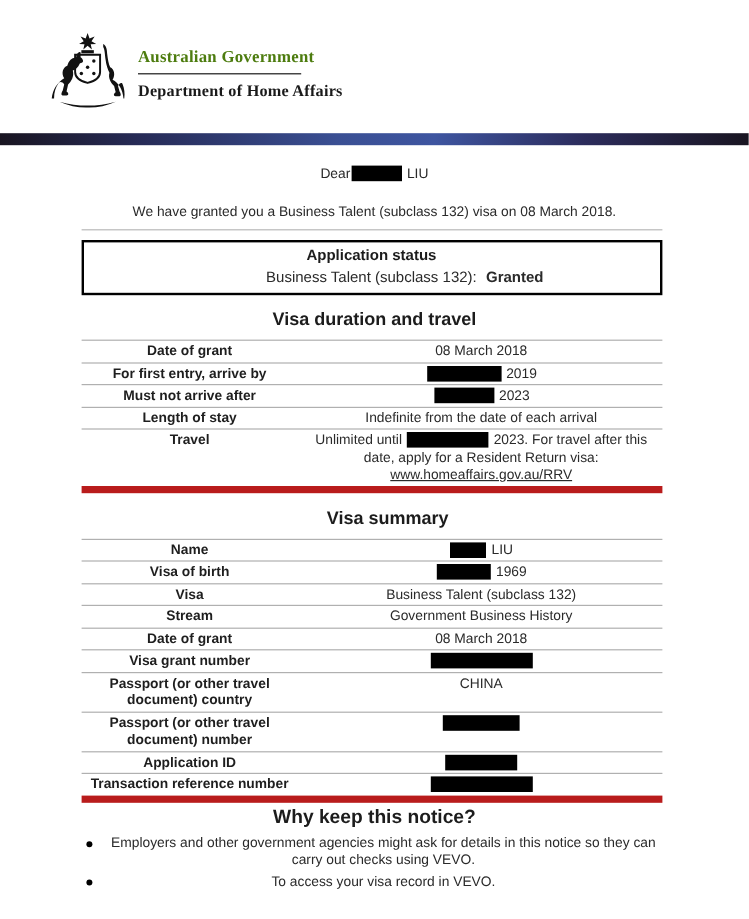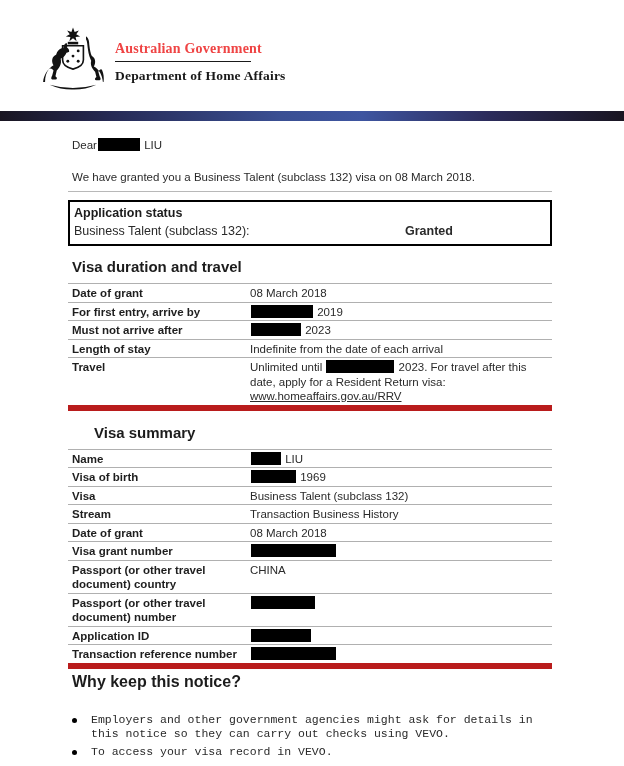--- a/index.html
+++ b/index.html
@@ -11,36 +11,36 @@
     color: #2a2a2a;
   }
   .doc { position: relative; width: 624px; height: 766px; background: #fff; }
 
   
   .crest { position: absolute; left: 34px; top: 22px; width: 78px; height: 76px; }
   .crest svg { width: 78px; height: 76px; }
   .header-text { position: absolute; left: 115px; top: 41px; }
   .gov {
     font-family: "Liberation Serif", serif;
-    font-weight: bold; font-size: 14px; color: #ef4444;
+    font-weight: bold; font-size: 14px; color: #4d7c0f;
     letter-spacing: 0.2px;
   }
   .crest-divider { width: 136px; height: 0; border-top: 1.5px solid #1a1a1a; margin: 4px 0 6px 0; }
   .dept {
     font-family: "Liberation Serif", serif;
     font-weight: bold; font-size: 13.5px; color: #1a1a1a;
     letter-spacing: 0.2px;
   }
   .accent-bar {
     position: absolute; left: 0; top: 111px; width: 624px; height: 10px;
     background: linear-gradient(90deg, #191521 0%, #262a55 18%, #3a4f93 45%, #3e55a0 58%, #2c2c5c 78%, #191521 100%);
   }
 
   
-  .content { position: absolute; left: 68px; top: 136px; width: 484px; }
+  .content { position: absolute; left: 68px; top: 136px; width: 484px; text-align: center; }
   .content p { margin: 0; font-size: 11.5px; line-height: 15px; padding-left: 4px; }
   .greeting { margin-top: 2px !important; }
   .intro { margin-top: 17px !important; }
 
   .hr-light { border-top: 1px solid #b8b8b8; margin-top: 6px; }
 
   
   .status-box {
     margin-top: 8px;
     border: 2px solid #000;
@@ -74,21 +74,21 @@
   .t-value { flex: 1; color: #2a2a2a; }
 
   
   .redact {
     display: inline-block; height: 13px; background: #000;
     vertical-align: text-bottom; margin: 0 1px;
   }
   .doc-link { color: #2a2a2a; text-decoration: underline; cursor: pointer; }
 
   
-  .bullets { margin-top: 22px; font-family: Liberation Mono, monospace; }
+  .bullets { margin-top: 5px; }
   .bullet { display: flex; margin: 3px 0; font-size: 11.5px; line-height: 14.5px; }
   .dotcell { flex: 0 0 23px; padding-left: 4px; box-sizing: border-box; }
   .dot { display: block; width: 5px; height: 5px; border-radius: 50%; background: #000; margin-top: 5px; }
   .bullet-text { flex: 1; padding-right: 4px; }
 </style>
 </head>
 <body>
 
 <div class="doc">
 
@@ -161,21 +161,21 @@
         <div class="t-row">
           <div class="t-label">Visa of birth</div>
           <div class="t-value"><span class="redact" style="width: 45px;"></span> 1969</div>
         </div>
         <div class="t-row">
           <div class="t-label">Visa</div>
           <div class="t-value">Business Talent (subclass 132)</div>
         </div>
         <div class="t-row">
           <div class="t-label">Stream</div>
-          <div class="t-value">Transaction Business History</div>
+          <div class="t-value">Government Business History</div>
         </div>
         <div class="t-row">
           <div class="t-label">Date of grant</div>
           <div class="t-value">08 March 2018</div>
         </div>
         <div class="t-row">
           <div class="t-label">Visa grant number</div>
           <div class="t-value"><span class="redact" style="width: 85px;"></span></div>
         </div>
         <div class="t-row">

